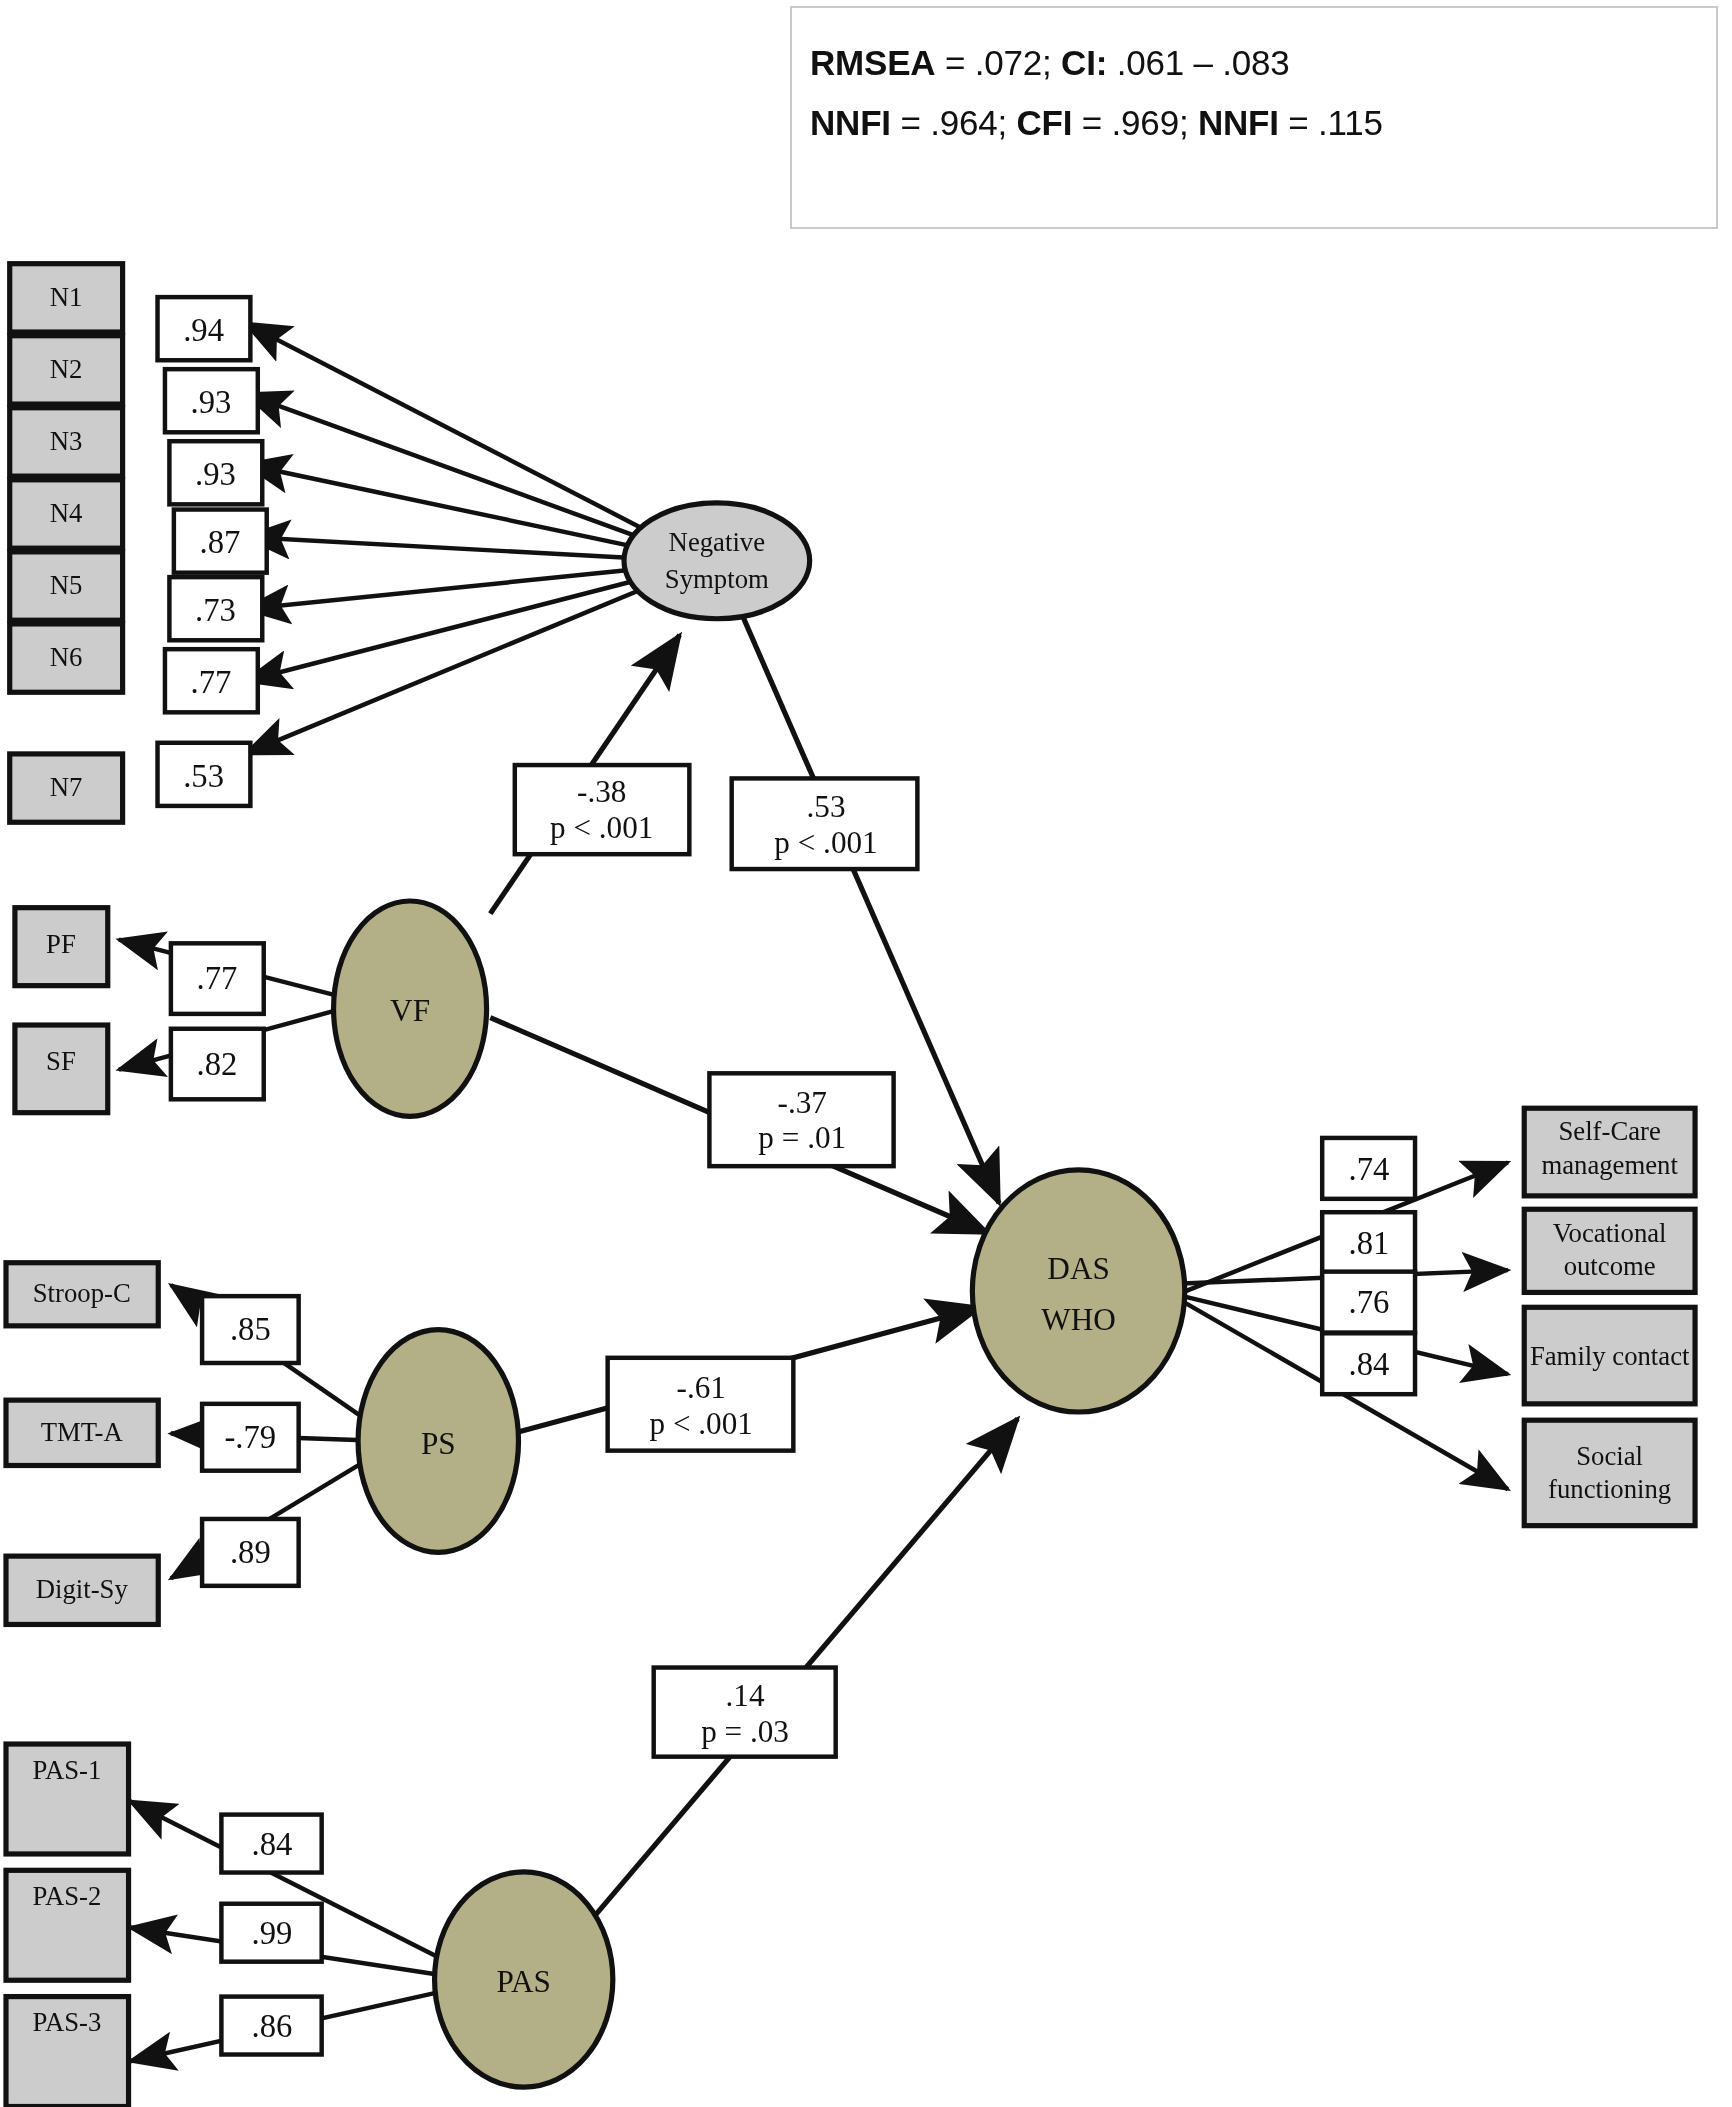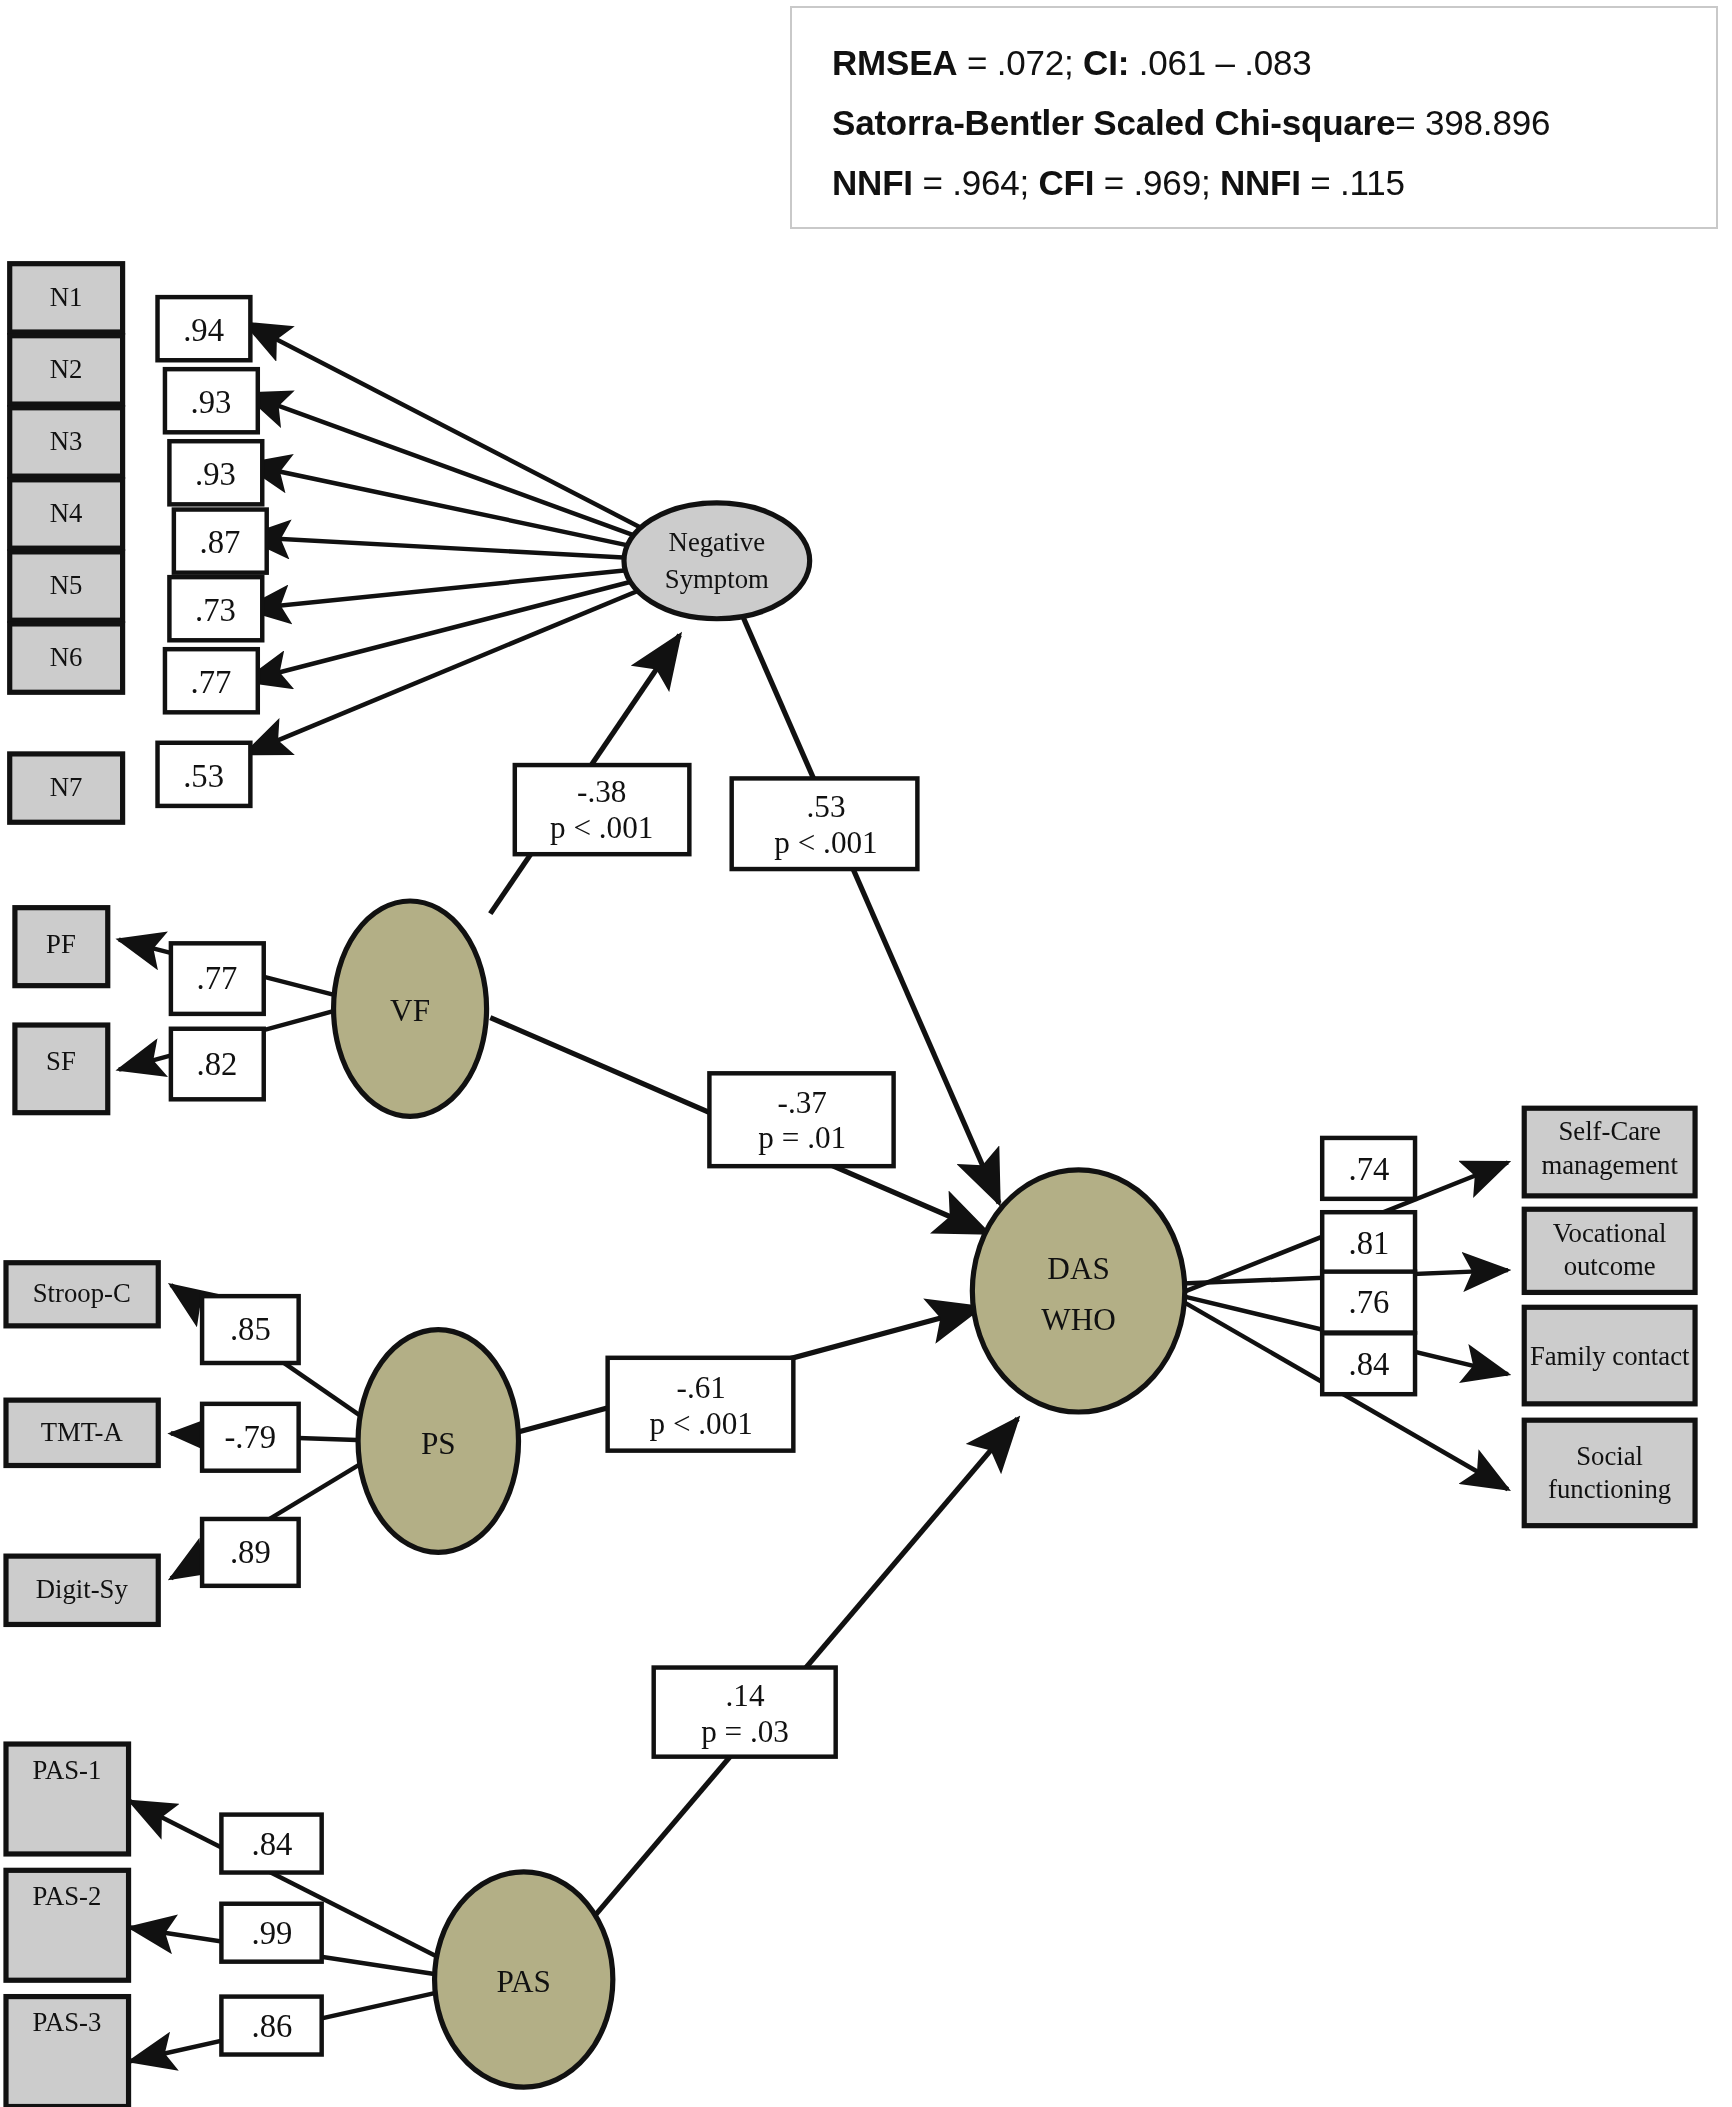--- a/index.html
+++ b/index.html
@@ -6,21 +6,21 @@
   html,body{margin:0;padding:0;background:#ffffff;}
   body{font-family:"Liberation Serif",serif;}
   #stage{position:relative;width:1733px;height:2108px;background:#fff;overflow:hidden;}
   #sem{position:absolute;left:0;top:0;width:1733px;height:2108px;}
   .fitbox{
     position:absolute;
     left:790px;top:6px;width:928px;height:223px;
     background:#ffffff;
     border:2.2px solid #c9c9c9;
     box-sizing:border-box;
-    padding:25px 30px 0 40px;
+    padding:25px 30px 0 18px;
     font-family:"Liberation Sans",sans-serif;
   }
   .fitline{
     font-size:35px;
     line-height:1.72;
     color:#111111;
     white-space:nowrap;
     letter-spacing:-0.2px;
   }
   .fitline .lab{font-weight:bold;}
@@ -34,23 +34,20 @@
 </head>
 <body>
 
 <div id="stage">
 
   <div class="fitbox">
     <div class="fitline">
       <span class="lab">RMSEA</span><span class="val"> = .072; </span><span class="lab">CI:</span><span class="val"> .061 – .083</span>
     </div>
     <div class="fitline">
-      <span class="lab">Satorra-Bentler Scaled Chi-square</span><span class="val">= 398.896</span>
-    </div>
-    <div class="fitline">
       <span class="lab">NNFI</span><span class="val"> = .964; </span><span class="lab">CFI</span><span class="val"> = .969; </span><span class="lab">NNFI</span><span class="val"> = .115</span>
     </div>
   </div>
 
   <svg id="sem" viewBox="0 0 2333 2838" xmlns="http://www.w3.org/2000/svg">
     <defs>
       <marker id="arw" markerWidth="11" markerHeight="9" refX="10.2" refY="4.5" orient="auto" markerUnits="strokeWidth">
         <path d="M0,0 L11,4.5 L0,9 L2.2,4.5 Z" fill="#111111"></path>
       </marker>
     </defs>

